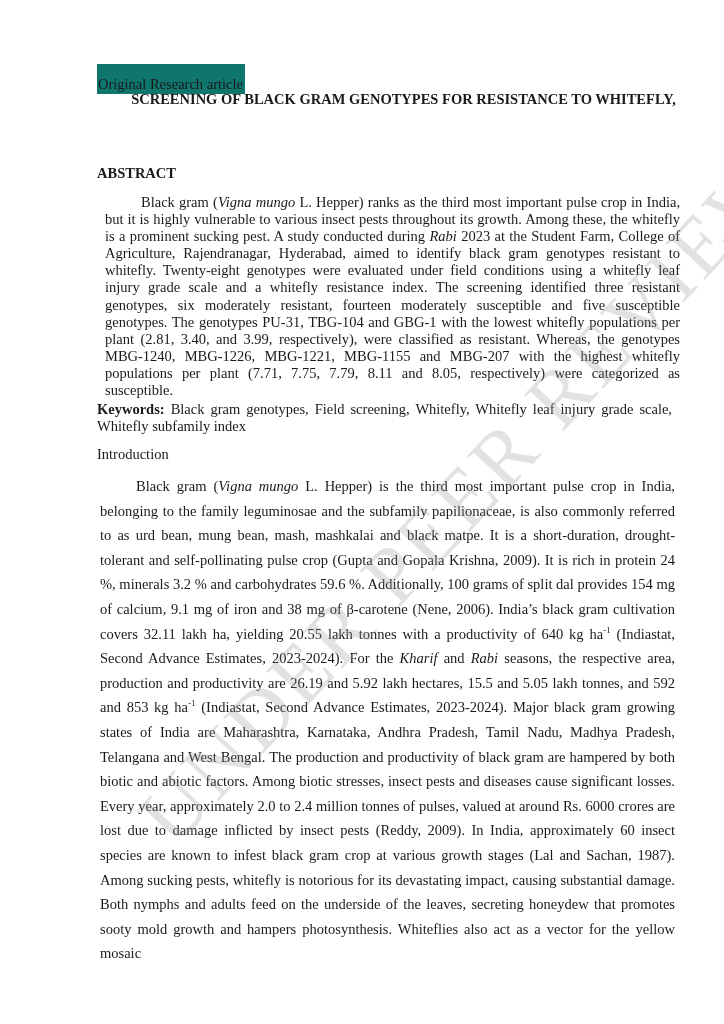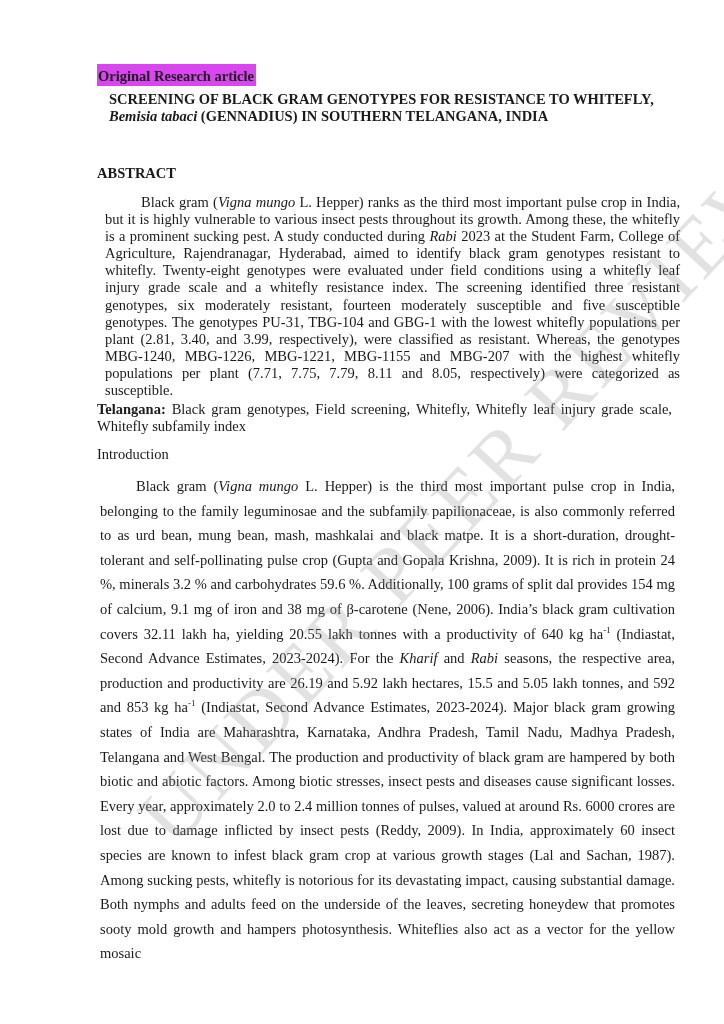--- a/index.html
+++ b/index.html
@@ -1,21 +1,21 @@
 <!DOCTYPE html>
 <html><head>
 <meta charset="utf-8">
 <style>
   html, body { margin: 0; padding: 0; background: #ffffff; }
   body { width: 724px; height: 1024px; position: relative; overflow: hidden;
          font-family: "Liberation Serif", "DejaVu Serif", serif; color: #1a1a1a; }
   .page { position: absolute; left: 97px; top: 0; width: 575px; }
-  .article-type { position: absolute; top: 64px; left: 0; font-weight: bold; font-size: 14.5px;
-                  background: #d946ef; padding: 4px 2px 1px 1px; line-height: 17px; }
-  .title { position: absolute; top: 91px; left: 12px; width: 575px; text-align: left;
+  .article-type { position: absolute; top: 64px; left: 0; font-weight: normal; font-size: 14.5px;
+                  background: #0f766e; padding: 12px 2px 1px 1px; line-height: 17px; }
+  .title { position: absolute; top: 91px; left: 4px; width: 575px; text-align: right;
            font-weight: bold; font-size: 14.5px; line-height: 17px; }
   .title i { font-weight: bold; }
   .abstract-head { position: absolute; top: 165px; left: 0; width: 575px; text-align: left;
                    font-weight: bold; font-size: 14.5px; }
   .abstract { position: absolute; top: 186px; left: 0; width: 575px; font-size: 14.5px;
               line-height: 17.1px; text-align: justify; text-indent: 36px; margin: 8px; }
   .keywords { position: absolute; top: 401px; left: 0; width: 575px; font-size: 14.5px;
               line-height: 17.1px; text-align: justify; margin: 0; }
   .keywords b { font-weight: bold; }
   .intro-head { position: absolute; top: 446px; left: 0; width: 575px; 
@@ -30,28 +30,27 @@
 </style>
 </head>
 <body>
 
 <div class="page">
 
   <span class="article-type">Original Research article</span>
 
   <div class="title">
     <div>SCREENING OF BLACK GRAM GENOTYPES FOR RESISTANCE TO WHITEFLY,</div>
-    <div><i>Bemisia tabaci</i><span> (GENNADIUS) IN SOUTHERN TELANGANA, INDIA</span></div>
   </div>
 
   <div class="abstract-head">ABSTRACT</div>
 
   <p class="abstract"><span>Black gram (</span><i>Vigna mungo</i><span> L. Hepper) ranks as the third most important pulse crop in India, but it is highly vulnerable to various insect pests throughout its growth. Among these, the whitefly is a prominent sucking pest. A study conducted during </span><i>Rabi</i><span> 2023 at the Student Farm, College of Agriculture, Rajendranagar, Hyderabad, aimed to identify black gram genotypes resistant to whitefly. Twenty-eight genotypes were evaluated under field conditions using a whitefly leaf injury grade scale and a whitefly resistance index. The screening identified three resistant genotypes, six moderately resistant, fourteen moderately susceptible and five susceptible genotypes. The genotypes PU-31, TBG-104 and GBG-1 with the lowest whitefly populations per plant (2.81, 3.40, and 3.99, respectively), were classified as resistant. Whereas, the genotypes MBG-1240, MBG-1226, MBG-1221, MBG-1155 and MBG-207 with the highest whitefly populations per plant (7.71, 7.75, 7.79, 8.11 and 8.05, respectively) were categorized as susceptible.</span></p>
 
-  <p class="keywords"><b>Telangana:</b><span> Black gram genotypes, Field screening, Whitefly, Whitefly leaf injury grade scale, Whitefly subfamily index</span></p>
+  <p class="keywords"><b>Keywords:</b><span> Black gram genotypes, Field screening, Whitefly, Whitefly leaf injury grade scale, Whitefly subfamily index</span></p>
 
   <div class="intro-head">Introduction</div>
 
   <p class="intro"><span>Black gram (</span><i>Vigna mungo</i><span> L. Hepper) is the third most important pulse crop in India, belonging to the family leguminosae and the subfamily papilionaceae, is also commonly referred to as urd bean, mung bean, mash, mashkalai and black matpe. It is a short-duration, drought-tolerant and self-pollinating pulse crop (Gupta and Gopala Krishna, 2009). It is rich in protein 24 %, minerals 3.2 % and carbohydrates 59.6 %. Additionally, 100 grams of split dal provides 154 mg of calcium, 9.1 mg of iron and 38 mg of β-carotene (Nene, 2006). India’s black gram cultivation covers 32.11 lakh ha, yielding 20.55 lakh tonnes with a productivity of 640 kg ha</span><sup>-1</sup><span> (Indiastat, Second Advance Estimates, 2023-2024). For the </span><i>Kharif</i><span> and </span><i>Rabi</i><span> seasons, the respective area, production and productivity are 26.19 and 5.92 lakh hectares, 15.5 and 5.05 lakh tonnes, and 592 and 853 kg ha</span><sup>-1</sup><span> (Indiastat, Second Advance Estimates, 2023-2024). Major black gram growing states of India are Maharashtra, Karnataka, Andhra Pradesh, Tamil Nadu, Madhya Pradesh, Telangana and West Bengal. The production and productivity of black gram are hampered by both biotic and abiotic factors. Among biotic stresses, insect pests and diseases cause significant losses. Every year, approximately 2.0 to 2.4 million tonnes of pulses, valued at around Rs. 6000 crores are lost due to damage inflicted by insect pests (Reddy, 2009). In India, approximately 60 insect species are known to infest black gram crop at various growth stages (Lal and Sachan, 1987). Among sucking pests, whitefly is notorious for its devastating impact, causing substantial damage. Both nymphs and adults feed on the underside of the leaves, secreting honeydew that promotes sooty mold growth and hampers photosynthesis. Whiteflies also act as a vector for the yellow mosaic</span></p>
 
 </div>
 
 <div class="watermark">UNDER PEER REVIEW</div>
 
 </body></html>

